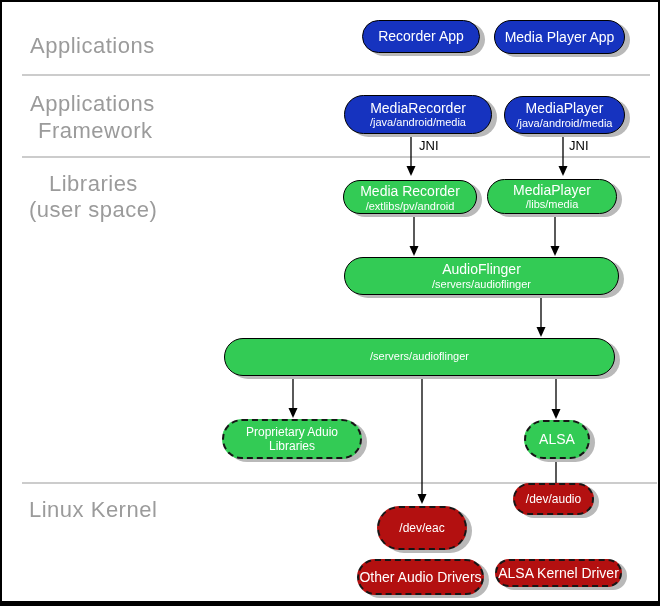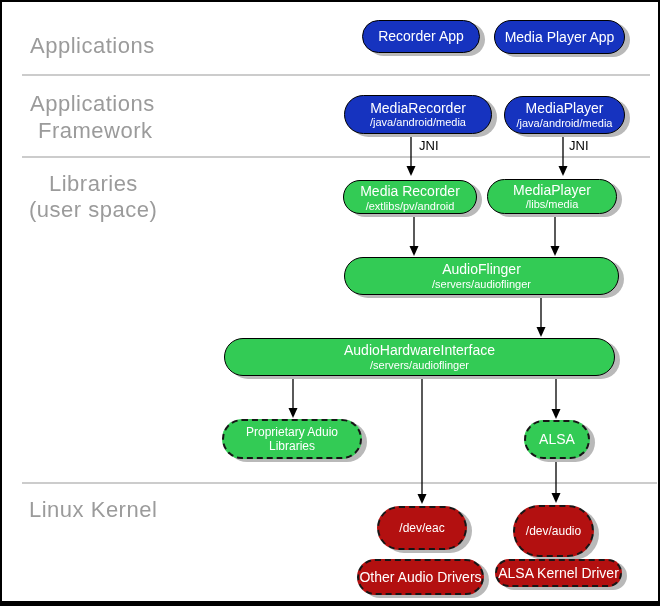--- a/index.html
+++ b/index.html
@@ -103,36 +103,35 @@
     <div class="t1">MediaPlayer</div>
     <div class="t2">/libs/media</div>
   </div>
 
   <div class="node green" style="left:342px;top:255px;width:275px;height:38px;">
     <div class="t1">AudioFlinger</div>
     <div class="t2">/servers/audioflinger</div>
   </div>
 
   <div class="node green" style="left:222px;top:336px;width:391px;height:38px;">
-    <div class="t1">AudioHardwareInterface</div>
     <div class="t2">/servers/audioflinger</div>
   </div>
 
   <div class="node green dashed" style="left:220px;top:417px;width:140px;height:40px;">
     <div class="t1s">Proprietary Aduio</div>
     <div class="t1s">Libraries</div>
   </div>
   <div class="node green dashed" style="left:522px;top:418px;width:66px;height:39px;">
     <div class="t1">ALSA</div>
   </div>
 
   <div class="node red dashed" style="left:375px;top:504px;width:90px;height:44px;">
     <div class="t1s">/dev/eac</div>
   </div>
-  <div class="node red dashed" style="left:511px;top:503px;width:81px;height:52px;">
+  <div class="node red dashed" style="left:511px;top:481px;width:81px;height:32px;">
     <div class="t1s">/dev/audio</div>
   </div>
   <div class="node red dashed" style="left:355px;top:557px;width:127px;height:36px;">
     <div class="t1">Other Audio Drivers</div>
   </div>
   <div class="node red dashed" style="left:493px;top:557px;width:127px;height:28px;">
     <div class="t1">ALSA Kernel Driver</div>
   </div>
 
 </div>

